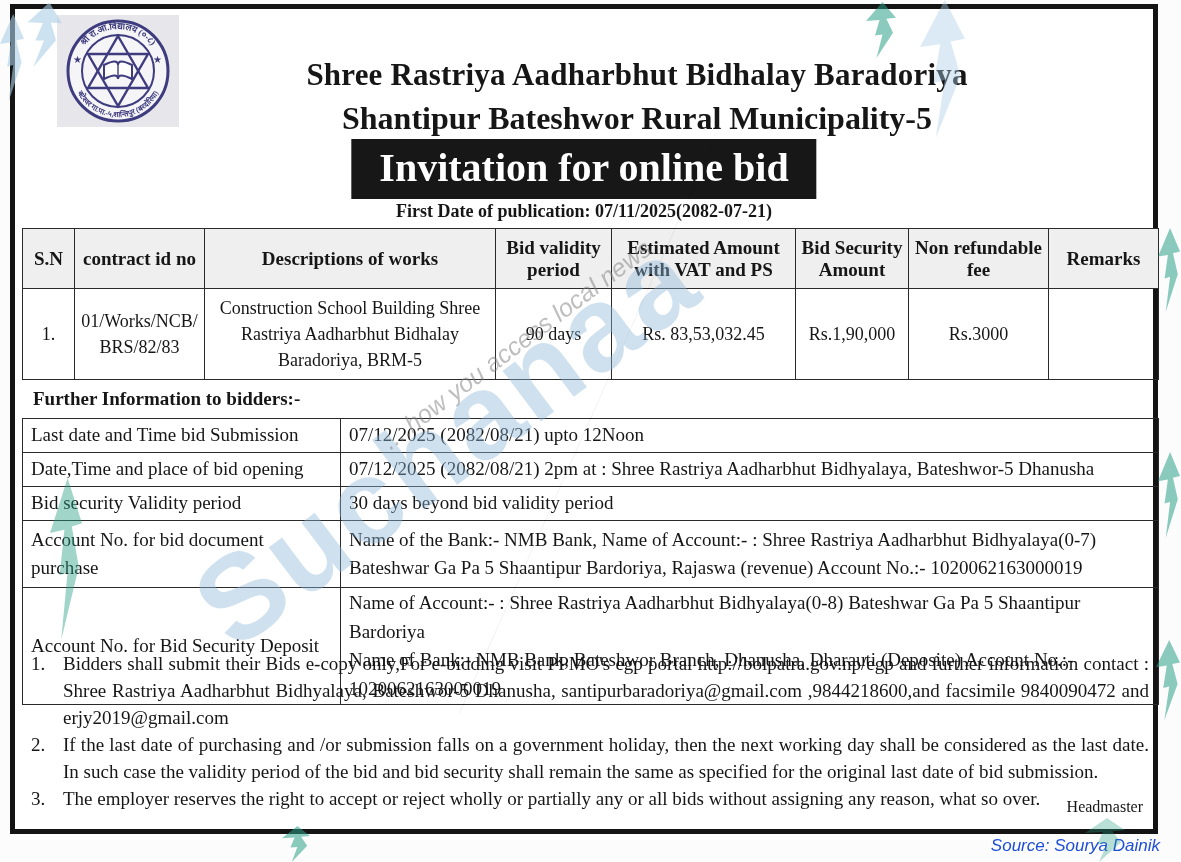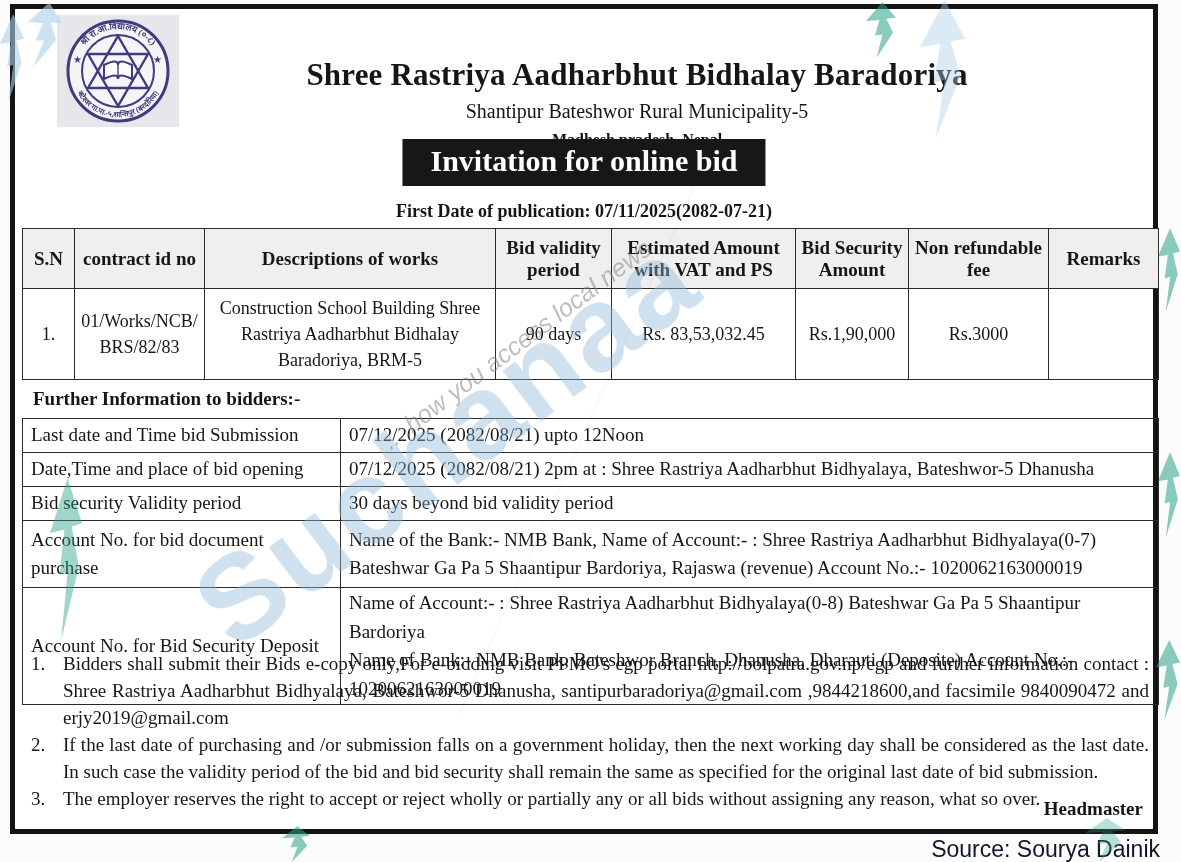--- a/index.html
+++ b/index.html
@@ -7,25 +7,25 @@
     width:1181px; height:862px; position:relative; overflow:hidden;
     background:#fcfcfc; font-family:"Liberation Serif", serif; color:#161616;
   }
   
   .doc {
     position:absolute; left:10px; top:4px; width:1138px; height:820px;
     border:5px solid #141414; background:#ffffff;
   }
   .titles { position:absolute; left:150px; right:44px; top:8px; text-align:center;margin-top:40px; }
   .school-name   { font-size:31px; font-weight:bold; letter-spacing:.2px; }
-  .municipality  { font-size:20px; font-weight:normal; margin-top:7px; }
+  .municipality  { font-size:32px; font-weight:bold; margin-top:7px; }
   .province      { font-size:16px; font-weight:bold; margin-top:8px; }
   .banner {
     position:absolute; top:130px; left:50%; transform:translateX(-50%);
-    background:#171717; color:#fff; font-size:30px; font-weight:bold;
+    background:#171717; color:#fff; font-size:40px; font-weight:bold;
     padding:5px 28px 8px; white-space:nowrap;
   }
   .publication {
     position:absolute; top:192px; left:0; right:0; text-align:center;
     font-size:18px; font-weight:bold;
   }
   
   .logo { position:absolute; left:42px; top:6px; width:122px; height:112px; }
   
   table { border-collapse:collapse; table-layout:fixed; }
@@ -45,24 +45,24 @@
   .info-table td {
     border:1.4px solid #2a2a2a; font-size:19px; text-align:left;
     vertical-align:middle; padding:1px 6px 1px 8px; line-height:1.5;
   }
   .info-table tr.r1 td { height:31px; }
   .info-table tr.r2 td { height:64px; }
   
   .notes { position:absolute; left:12px; top:641px; width:1122px; }
   .note { font-size:19px; line-height:27px; text-align:justify; padding-left:36px; position:relative; }
   .note .num { position:absolute; left:4px; top:0; }
-  .signature { position:absolute; right:10px; top:789px; font-size:19px; font-weight:bold; }
+  .signature { position:absolute; right:10px; top:789px; font-size:16px; font-weight:normal; }
   .source {
     position:absolute; right:21px; top:836px; font-family:"Liberation Sans", sans-serif;
-    font-size:23px; color:#0f172a;
+    font-style:italic; font-size:17px; color:#1d4ed8;
   }
   
   .wm { position:absolute; inset:0; pointer-events:none; z-index:10; }
   .wm-brand {
     position:absolute; left:150px; top:372px; font-family:"Liberation Sans", sans-serif;
     font-weight:bold; font-size:120px; letter-spacing:3px;
     color:rgba(140,181,216,0.42); transform:rotate(-37deg);
   }
   .wm-tagline {
     position:absolute; left:352px; top:330px; font-family:"Liberation Sans", sans-serif;

